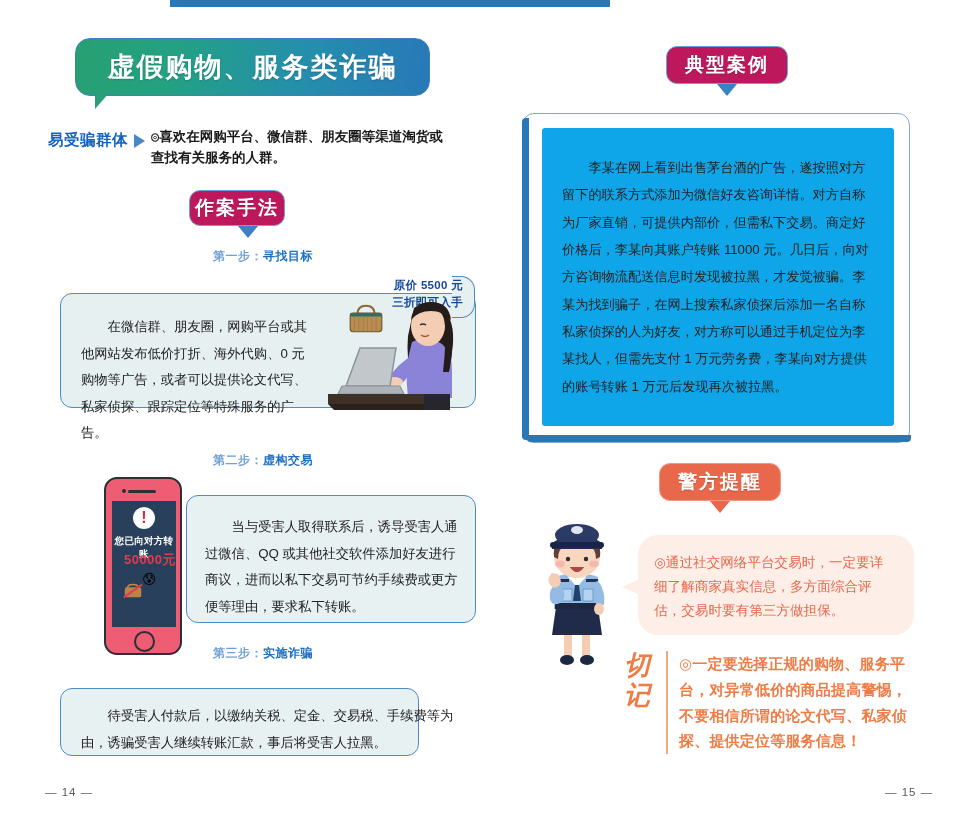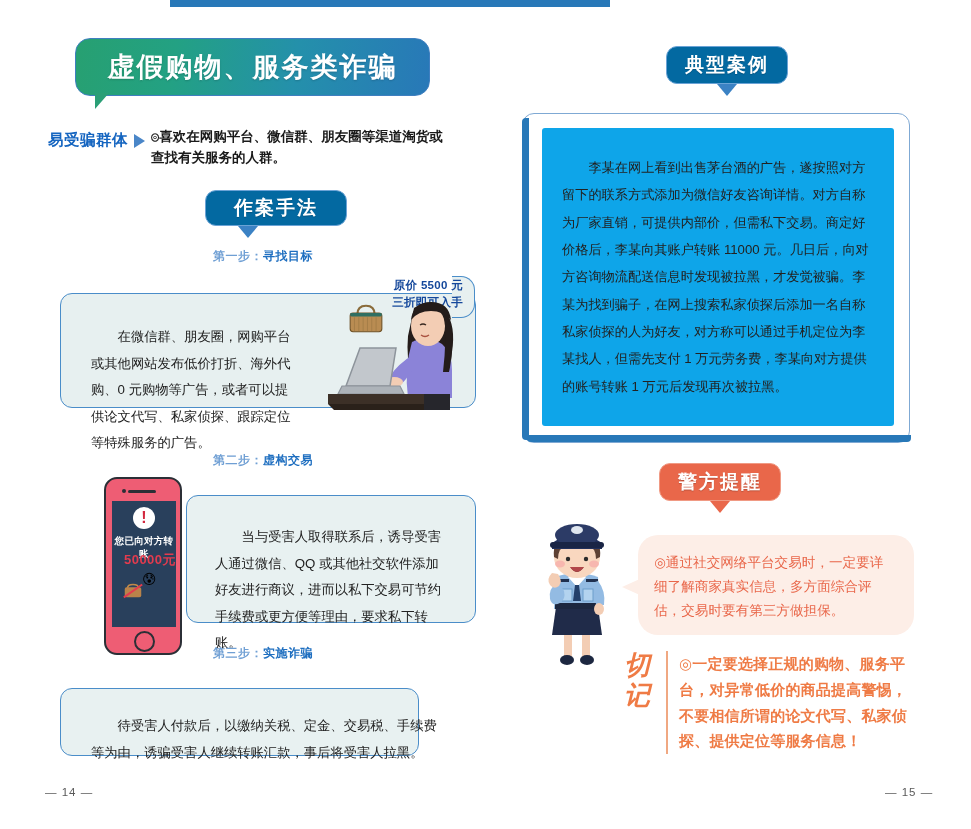--- a/index.html
+++ b/index.html
@@ -57,55 +57,55 @@
   
   .pill{
     position:absolute;border-radius:11px;box-sizing:border-box;
     display:flex;align-items:center;justify-content:center;
   }
   .pill span{
     font-family:"Liberation Serif","DejaVu Serif",serif;
     font-weight:bold;color:#fff;font-size:19px;letter-spacing:2px;
     text-shadow:0 1px 1px rgba(0,0,0,.2);
   }
-  .pill.blue{background:#0369a1;border:1.5px solid #6ba3d6;}
+  .pill.blue{background:#be185d;border:1.5px solid #6ba3d6;}
   .pill.red{background:#e9674a;border:1.5px solid #f09a84;}
   .pill-tail-blue{
     position:absolute;width:0;height:0;
     border-left:10px solid transparent;border-right:10px solid transparent;
     border-top:12px solid #3b82c4;
   }
   .pill-tail-red{
     position:absolute;width:0;height:0;
     border-left:10px solid transparent;border-right:10px solid transparent;
     border-top:12px solid #e9674a;
   }
 
-  #method-pill{left:141px;top:190px;width:142px;height:36px;margin-left:16px;}
+  #method-pill{left:141px;top:190px;width:96px;height:36px;}
   #method-tail{left:190px;top:226px;}
 
   
   .step-head{
     position:absolute;width:430px;text-align:center;
     font-size:12px;letter-spacing:.5px;
   }
   .step-head .ord{
     font-family:"Liberation Serif","DejaVu Serif",serif;
     color:#6f9fd4;font-weight:bold;
   }
   .step-head .nm{color:#1f6fc0;font-weight:bold;}
 
   
   .cbox{
     position:absolute;box-sizing:border-box;
     border:1.3px solid #4a8dc9;border-radius:12px;
     background:#e8f1f1;
   }
   .cbox p{
-    margin:10px;font-size:13.3px;line-height:2.0;color:#222;
+    margin:0;font-size:13.3px;line-height:2.0;color:#222;
     text-indent:2em;
   }
 
   #box1{left:12px;top:293px;width:416px;height:115px;background:#e7f0f0;}
   #box1 .txt{position:absolute;left:20px;top:20px;width:230px;}
   #box2{left:138px;top:495px;width:290px;height:128px;}
   #box2 .txt{position:absolute;left:18px;top:18px;width:256px;}
   #box3{left:12px;top:688px;width:359px;height:68px;}
   #box3 .txt{position:absolute;left:20px;top:14px;width:378px;}
 

